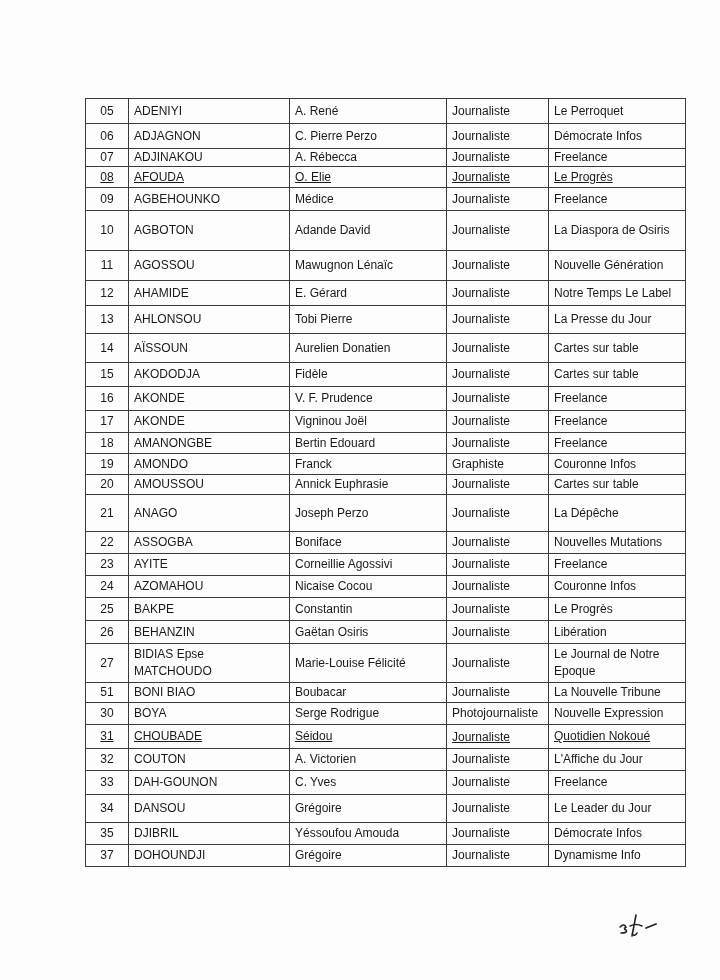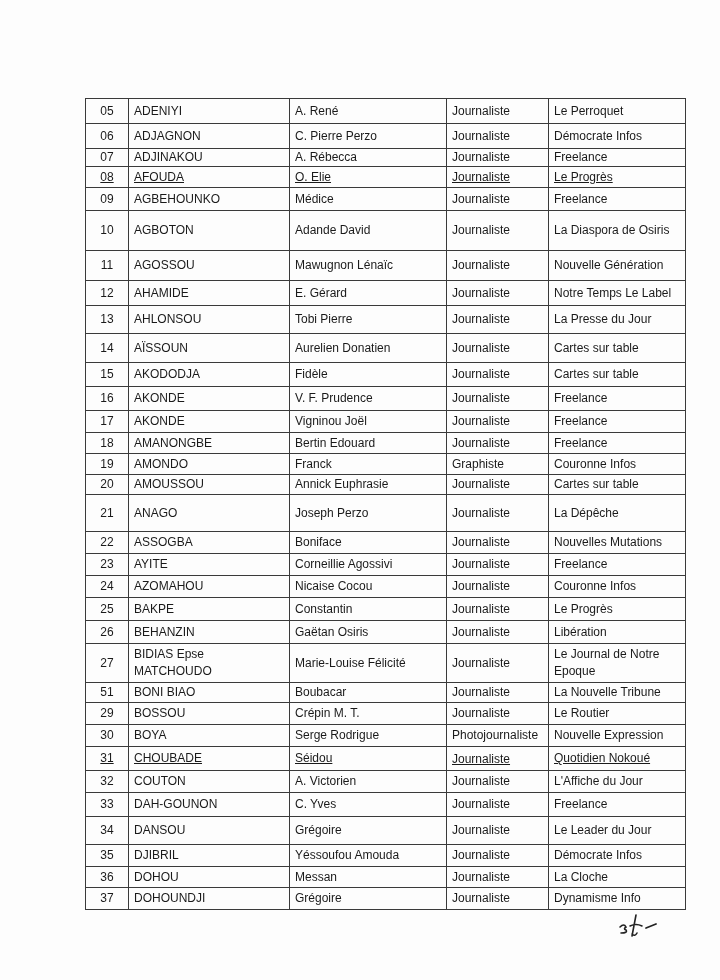--- a/index.html
+++ b/index.html
@@ -196,27 +196,20 @@
         <td>Le Journal de Notre Epoque</td>
       </tr>
       <tr style="height: 20px;">
         <td class="num">51</td>
         <td>BONI BIAO</td>
         <td>Boubacar</td>
         <td>Journaliste</td>
         <td>La Nouvelle Tribune</td>
       </tr>
       <tr style="height: 22px;">
-        <td class="num">29</td>
-        <td>BOSSOU</td>
-        <td>Crépin M. T.</td>
-        <td>Journaliste</td>
-        <td>Le Routier</td>
-      </tr>
-      <tr style="height: 22px;">
         <td class="num">30</td>
         <td>BOYA</td>
         <td>Serge Rodrigue</td>
         <td>Photojournaliste</td>
         <td>Nouvelle Expression</td>
       </tr>
       <tr style="height: 24px; text-decoration: underline;">
         <td class="num">31</td>
         <td>CHOUBADE</td>
         <td>Séidou</td>
@@ -243,27 +236,20 @@
         <td>Grégoire</td>
         <td>Journaliste</td>
         <td>Le Leader du Jour</td>
       </tr>
       <tr style="height: 22px;">
         <td class="num">35</td>
         <td>DJIBRIL</td>
         <td>Yéssoufou Amouda</td>
         <td>Journaliste</td>
         <td>Démocrate Infos</td>
-      </tr>
-      <tr style="height: 21px;">
-        <td class="num">36</td>
-        <td>DOHOU</td>
-        <td>Messan</td>
-        <td>Journaliste</td>
-        <td>La Cloche</td>
       </tr>
       <tr style="height: 22px;">
         <td class="num">37</td>
         <td>DOHOUNDJI</td>
         <td>Grégoire</td>
         <td>Journaliste</td>
         <td>Dynamisme Info</td>
       </tr>
     </tbody>
 </table>

